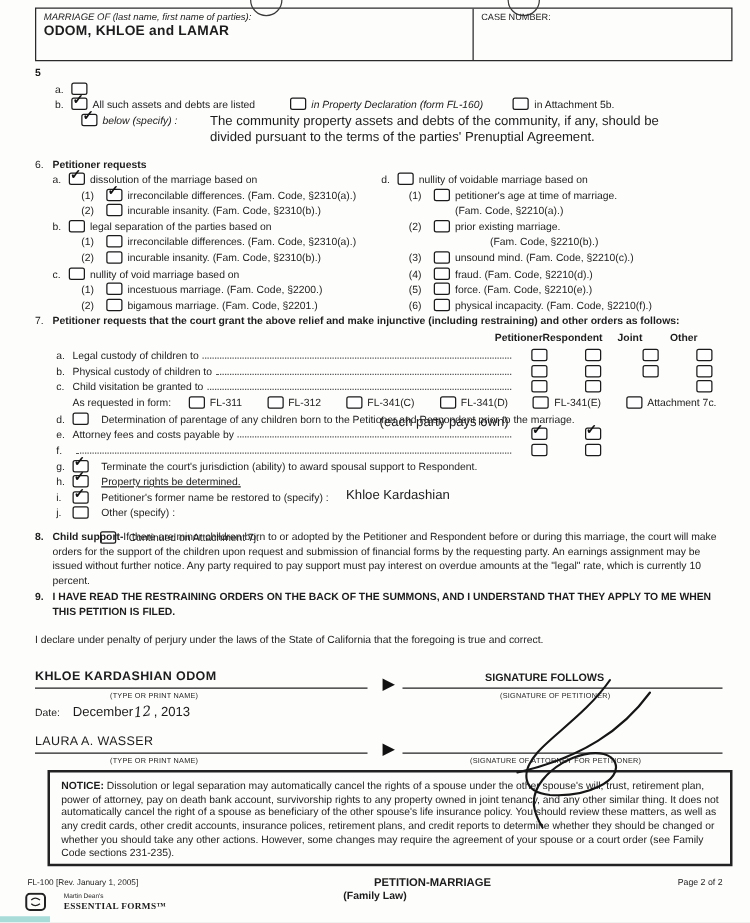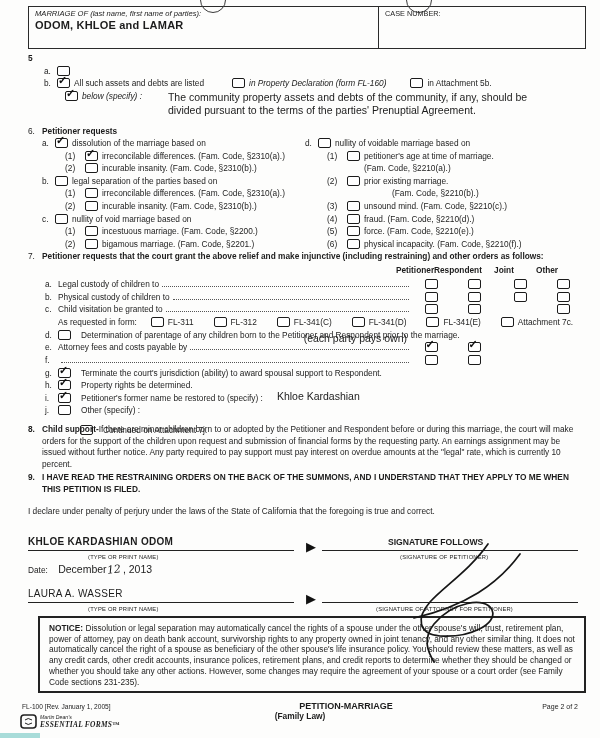--- a/index.html
+++ b/index.html
@@ -286,21 +286,21 @@
     </div>
 
     <div class="row" style="margin-left:17px;">
       <span class="pfx" style="width:13px;">g.</span>
       <span class="cb checked"></span>
       <span style="margin-left:6px;">Terminate the court's jurisdiction (ability) to award spousal support to Respondent.</span>
     </div>
     <div class="row" style="margin-left:17px;">
       <span class="pfx" style="width:13px;">h.</span>
       <span class="cb checked"></span>
-      <span style="margin-left:6px;">Property rights be determined.</span>
+      <span style="margin-left:6px;text-decoration:underline;">Property rights be determined.</span>
     </div>
     <div class="row" style="margin-left:17px;">
       <span class="pfx" style="width:13px;">i.</span>
       <span class="cb checked"></span>
       <span style="margin-left:6px;">Petitioner's former name be restored to (specify) :</span>
       <span class="ins" style="margin-left:14px;margin-top:-2px;">Khloe Kardashian</span>
     </div>
     <div class="row" style="margin-left:17px;">
       <span class="pfx" style="width:13px;">j.</span>
       <span class="cb"></span>
@@ -364,21 +364,21 @@
   <div class="abs" style="left:0;top:701px;width:600px;">
     <div class="abs" style="left:22px;top:2px;font-size:6.6px;">FL-100 [Rev. January 1, 2005]</div>
     <div class="abs b" style="left:0;top:0;width:596px;text-align:center;font-size:9px;margin-left:48px;">PETITION-MARRIAGE</div>
     <div class="abs b" style="left:0;top:10px;width:600px;text-align:center;font-size:8.4px;">(Family Law)</div>
     <div class="abs" style="right:22px;top:2px;font-size:7px;">Page 2 of 2</div>
     <div class="abs" style="left:20px;top:13px;display:flex;align-items:center;">
       <svg width="17" height="15" viewBox="0 0 17 15">
         <rect x="1" y="1" width="15" height="13" rx="3" fill="none" stroke="#222" stroke-width="1.6"></rect>
         <path d="M5,6 q3,-3 7,0 M5,9 q3,3 7,0" fill="none" stroke="#222" stroke-width="1"></path>
       </svg>
-      <div style="margin-left:3px;font-style:italic;">
+      <div style="margin-left:14px;">
         <div style="font-size:5.2px;">Martin Dean's</div>
         <div class="b" style="font-size:7.4px;font-family:'Liberation Serif',serif;letter-spacing:.3px;">ESSENTIAL FORMS™</div>
       </div>
     </div>
   </div>
 
   <div class="teal"></div>
 </div>
 
 </body></html>

